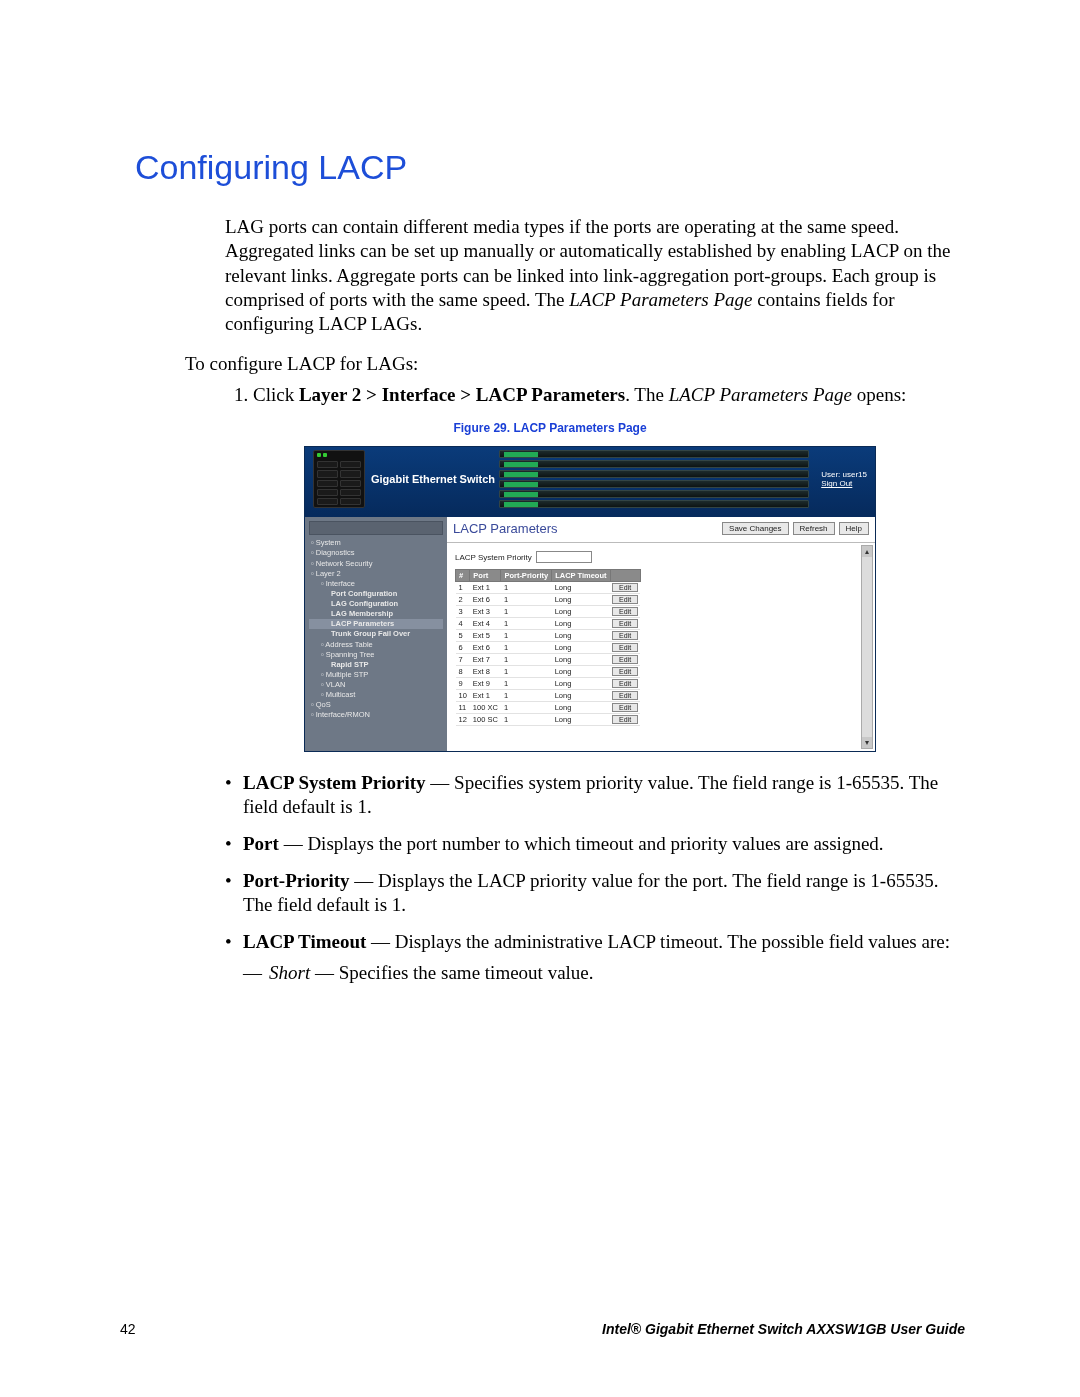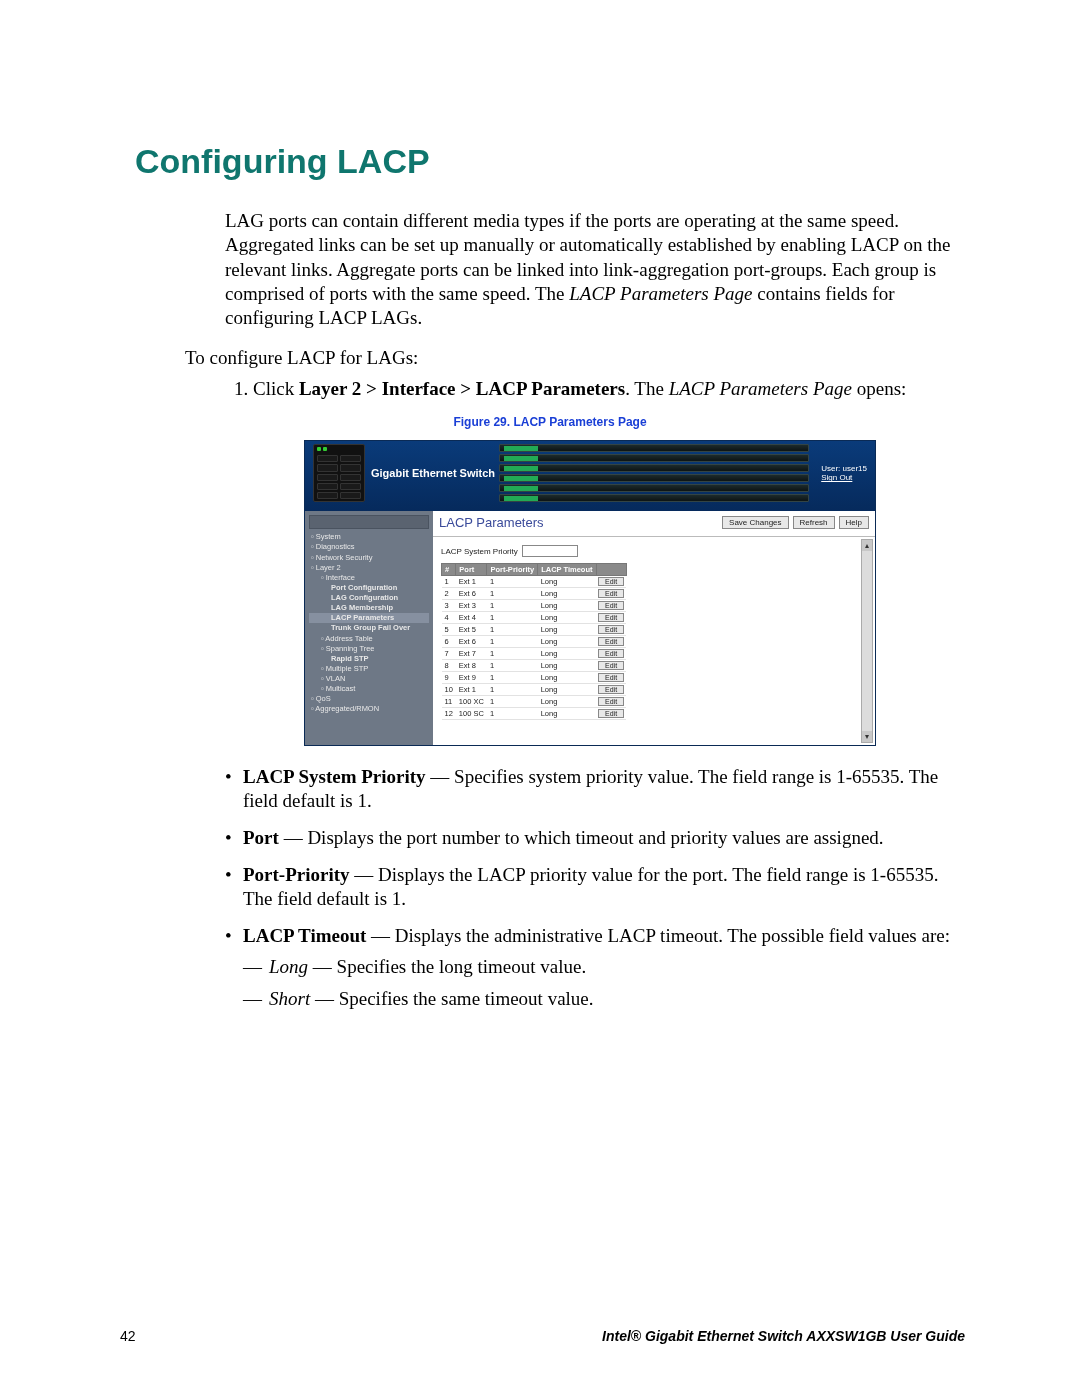--- a/index.html
+++ b/index.html
@@ -1,18 +1,18 @@
 <!DOCTYPE html>
 <html><head>
 <meta charset="utf-8">
 <style>
   * { box-sizing: border-box; }
   html, body { margin:0; padding:0; background:#fff; font-family:"Times New Roman", Times, serif; color:#000; }
   .page { width:1080px; height:1397px; position:relative; padding:140px 115px 0 135px; }
-  h1.title { color:#0f766e; font-family:Arial,Helvetica,sans-serif; font-weight:700; font-size:34px; margin:2px 0 28px 0; }
+  h1.title { color:#1d4ed8; font-family:Arial,Helvetica,sans-serif; font-weight:400; font-size:34px; margin:8px 0 28px 0; }
   .body-para { margin:0 0 14px 90px; font-size:19px; line-height:1.28; }
   .pre-list { margin:16px 0 8px 50px; font-size:19px; }
   ol.steps { margin:0 0 14px 90px; padding-left:28px; font-size:19px; }
   ol.steps li { margin-bottom:6px; line-height:1.3; }
   .bold { font-weight:700; }
   .ital { font-style:italic; }
   .fig-caption { color:#1a3fd6; font-family:Arial,Helvetica,sans-serif; font-weight:700; font-size:12px; text-align:center; margin:4px 0 12px 0; }
   .screenshot { width:570px; margin:0 0 20px 170px; font-family:Arial,Helvetica,sans-serif; font-size:8px; color:#fff; box-shadow:0 0 0 1px #0a2a55; }
   .ss-top { display:flex; background:linear-gradient(#0a3b7a,#062a5c); padding:6px 8px 12px 8px; align-items:center; height:70px; }
   .dev-left { width:52px; height:58px; background:#111; border:1px solid #333; border-radius:2px; margin-right:6px; display:flex; flex-direction:column; }
@@ -20,21 +20,21 @@
   .led { width:4px; height:4px; background:#3c3; border-radius:1px; }
   .btn-grid { display:grid; grid-template-columns:repeat(2,1fr); gap:2px; padding:2px 3px; flex:1; }
   .pad { background:#1a1a1a; border:1px solid #333; border-radius:1px; }
   .brand { font-weight:700; font-size:11px; white-space:nowrap; }
   .rack { flex:1; margin:0 12px 0 4px; display:flex; flex-direction:column; gap:2px; }
   .unit { height:8px; background:linear-gradient(#1d2b2c,#0d1414); border:1px solid #344; border-radius:1px; display:flex; align-items:center; }
   .ports { width:34px; height:5px; background:#2a5; margin-left:4px; display:flex; }
   .userbox { font-size:8px; line-height:1.2; text-align:left; }
   .userbox .signout { text-decoration:underline; cursor:pointer; }
   .ss-body { display:flex; background:#e4e4e4; }
-  .ss-nav { width:128px; background:#6e7886; padding:4px 4px 30px 4px; color:#e8e8e8; font-size:7.5px; line-height:1.35; }
+  .ss-nav { width:142px; background:#6e7886; padding:4px 4px 30px 4px; color:#e8e8e8; font-size:7.5px; line-height:1.35; }
   .nav-icons { height:14px; background:#5a6370; margin-bottom:3px; border:1px solid #4a5360; }
   .nav-item { padding-left:2px; }
   .nav-sub { padding-left:12px; }
   .nav-sub2 { padding-left:22px; font-weight:700; }
   .nav-sel { background:#8690a0; }
   .ss-main { flex:1; background:#fff; position:relative; padding:0; }
   .main-head { display:flex; align-items:center; justify-content:space-between; border-bottom:1px solid #bbb; padding:4px 6px 6px 6px; }
   .main-title { color:#3a4a9a; font-size:13px; font-weight:400; }
   .main-btns { display:flex; gap:4px;align-items:flex-end; }
   .ui-btn { background:#e8e8e8; border:1px solid #888; font-size:8px; color:#222; padding:1px 6px; font-family:Arial,Helvetica,sans-serif; cursor:pointer; }
@@ -49,21 +49,21 @@
   .scroll-ind { position:absolute; right:2px; top:28px; bottom:2px; width:12px; background:#dcdcdc; border:1px solid #aaa; }
   .scroll-up, .scroll-down { position:absolute; left:0; right:0; height:11px; background:#c8c8c8; display:flex; align-items:center; justify-content:center; font-size:8px; color:#333; }
   .scroll-up { top:0; } .scroll-down { bottom:0; }
   .after-para { margin:0 0 10px 50px; font-size:19px; }
   ul.fields { margin:0 0 0 90px; padding-left:0; list-style:none; font-size:19px; }
   ul.fields > li { margin:0 0 12px 0; padding-left:18px; position:relative; line-height:1.3; }
   ul.fields > li:before { content:"•"; position:absolute; left:0; top:0; }
   ul.sub { margin:6px 0 0 0; padding-left:0; list-style:none; }
   ul.sub > li { margin:0 0 8px 0; padding-left:26px; position:relative; }
   ul.sub > li:before { content:"—"; position:absolute; left:0; top:0; }
-  .footer { position:absolute; left:120px; right:115px; bottom:53px; display:flex; justify-content:space-between; align-items:baseline; font-family:Arial,Helvetica,sans-serif; }
+  .footer { position:absolute; left:120px; right:115px; bottom:60px; display:flex; justify-content:space-between; align-items:baseline; font-family:Arial,Helvetica,sans-serif; }
   .footer .pg { font-size:14px; }
   .footer .book { font-style:italic; font-weight:700; font-size:14px; }
 </style>
 </head>
 <body>
 
 <div class="page">
   <h1 class="title">Configuring LACP</h1>
 
   <p class="body-para">
@@ -140,21 +140,21 @@
         <div class="nav-sub2">LAG Membership</div>
         <div class="nav-sub2 nav-sel">LACP Parameters</div>
         <div class="nav-sub2">Trunk Group Fail Over</div>
         <div class="nav-sub">▫ <span>Address Table</span></div>
         <div class="nav-sub">▫ <span>Spanning Tree</span></div>
         <div class="nav-sub2">Rapid STP</div>
         <div class="nav-sub">▫ <span>Multiple STP</span></div>
         <div class="nav-sub">▫ <span>VLAN</span></div>
         <div class="nav-sub">▫ <span>Multicast</span></div>
         <div class="nav-item">▫ <span>QoS</span></div>
-        <div class="nav-item">▫ <span>Aggregated/RMON</span></div>
+        <div class="nav-item">▫ <span>Interface/RMON</span></div>
       </div>
 
       <div class="ss-main">
         <div class="main-head">
           <div class="main-title">LACP Parameters</div>
           <div class="main-btns">
             <button class="ui-btn">Save Changes</button>
             <button class="ui-btn">Refresh</button>
             <button class="ui-btn">Help</button>
           </div>
@@ -270,21 +270,20 @@
     </div>
   </div>
 
 
   <ul class="fields">
     <li><span class="bold">LACP System Priority</span><span> — Specifies system priority value. The field range is 1-65535. The field default is 1.</span></li>
     <li><span class="bold">Port</span><span> — Displays the port number to which timeout and priority values are assigned.</span></li>
     <li><span class="bold">Port-Priority</span><span> — Displays the LACP priority value for the port. The field range is 1-65535. The field default is 1.</span></li>
     <li><span class="bold">LACP Timeout</span><span> — Displays the administrative LACP timeout. The possible field values are:</span>
       <ul class="sub">
-        <li><span class="ital">Long</span><span> — Specifies the long timeout value.</span></li>
         <li><span class="ital">Short</span><span> — Specifies the same timeout value.</span></li>
       </ul>
     </li>
   </ul>
 
   <div class="footer">
     <span class="pg">42</span>
     <span class="book">Intel® Gigabit Ethernet Switch AXXSW1GB User Guide</span>
   </div>
 </div>

